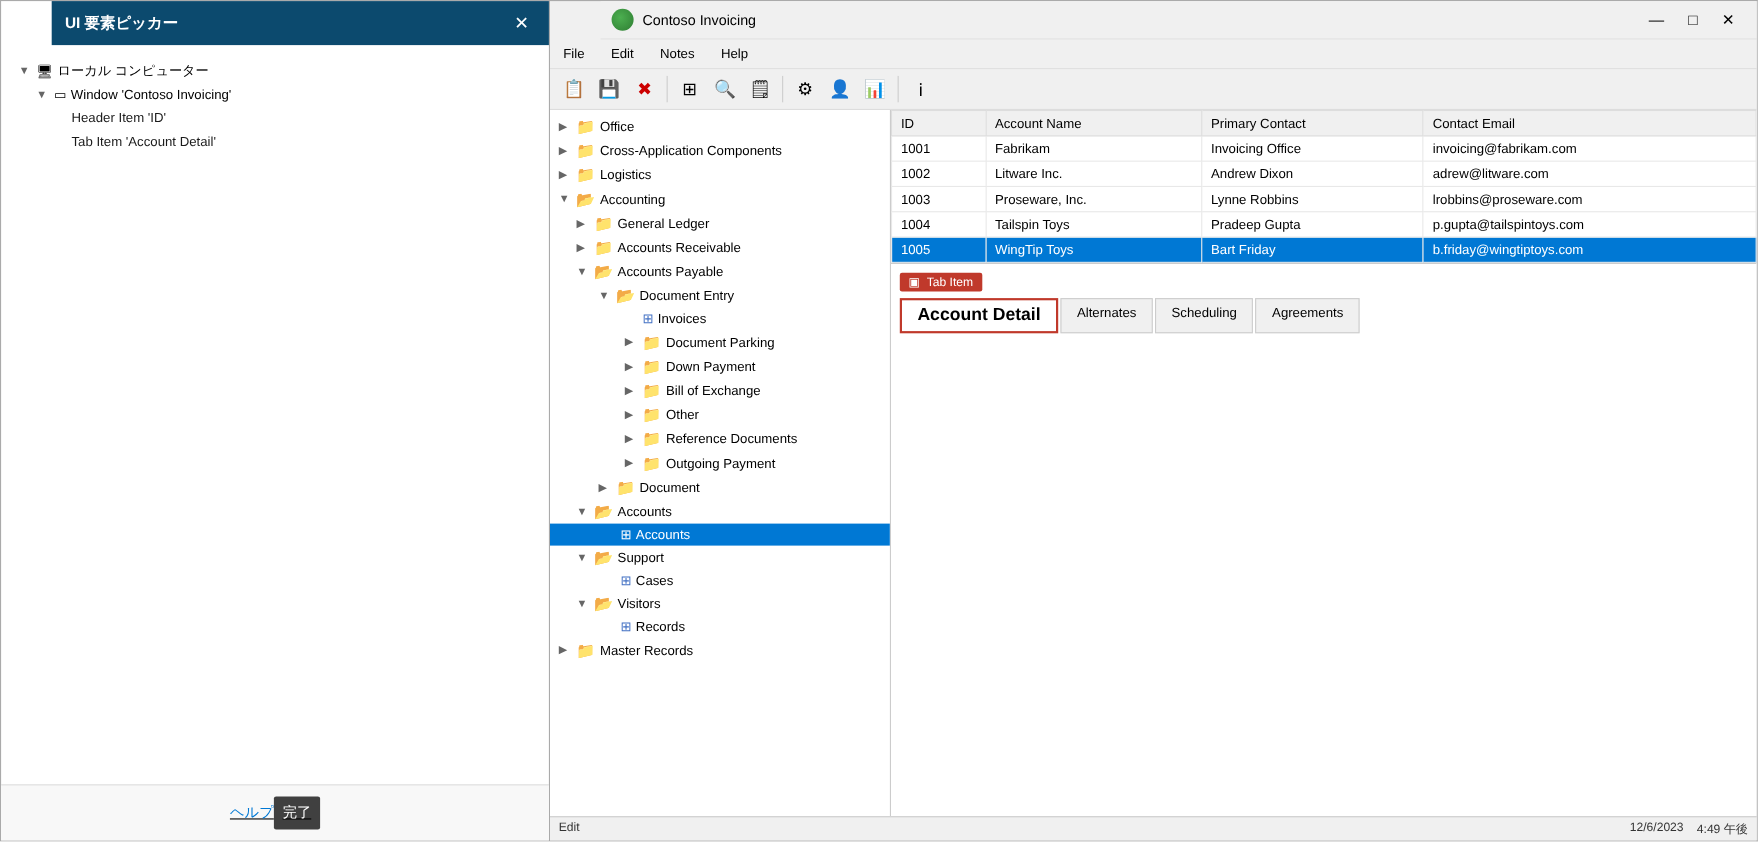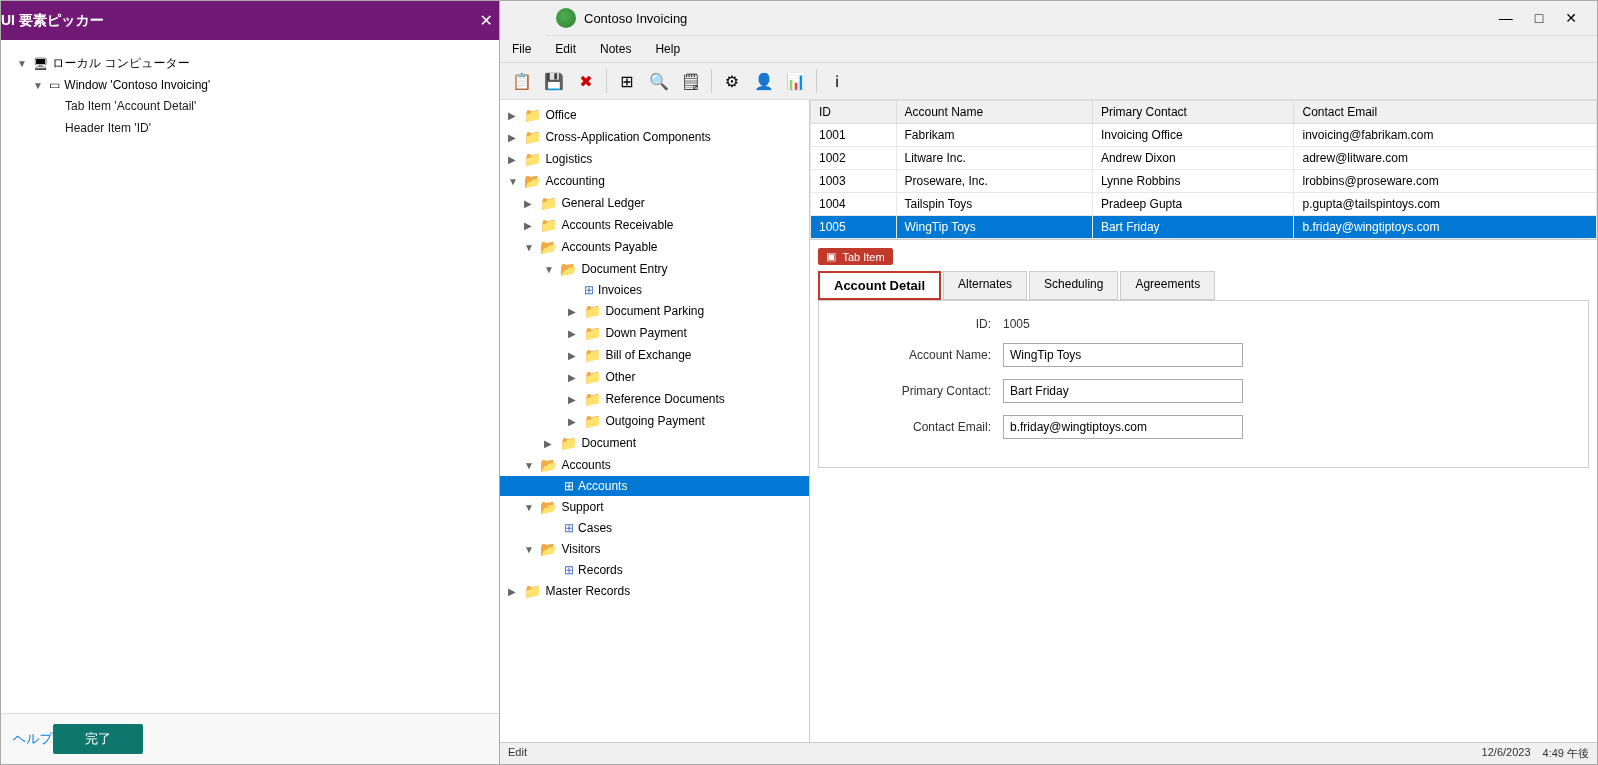--- a/index.html
+++ b/index.html
@@ -9,28 +9,29 @@
     .left-panel {
       width: 500px;
       min-width: 500px;
       background: #fff;
       border: 1px solid #aaa;
       display: flex;
       flex-direction: column;
       height: 100%;
     }
     .left-panel-header {
-      background: #701a75;
+      background: #0c4a6e;
       color: #fff;
-      padding: 8px 0;
+      padding: 8px 12px;
       font-size: 14px;
       font-weight: bold;
       display: flex;
       align-items: center;
       justify-content: space-between;
+      margin-left: 46px;
     }
     .left-panel-header .close-btn {
       background: none;
       border: none;
       color: #fff;
       font-size: 16px;
       cursor: pointer;
       padding: 2px 6px;
     }
     .left-panel-body {
@@ -39,35 +40,36 @@
       overflow-y: auto;
     }
     .plain-item {
       padding: 4px 4px 4px 20px;
       color: #1a1a1a;
       font-size: 12px;
     }
     .left-panel-footer {
       padding: 10px 12px;
       display: flex;
-      justify-content: flex-start;
+      justify-content: center;
       align-items: center;
       border-top: 1px solid #ddd;
       background: #f8f8f8;
+      text-decoration: underline;
     }
     .footer-help {
       color: #0078d4;
       font-size: 13px;
       cursor: pointer;
     }
     .footer-done {
-      background: #0f766e;
+      background: #404040;
       color: #fff;
       border: none;
-      padding: 6px 32px;
+      padding: 6px 8px;
       font-size: 13px;
       cursor: pointer;
       border-radius: 2px;
     }
 
     
     .right-panel {
       flex: 1;
       display: flex;
       flex-direction: column;
@@ -286,22 +288,22 @@
     <div class="nav-tree-item" style="padding-left:4px;">
       <span class="nav-chevron">▼</span>
       <span>🖥</span>
       <span class="nav-item-label">ローカル コンピューター</span>
     </div>
     <div class="nav-tree-item" style="padding-left:20px;">
       <span class="nav-chevron">▼</span>
       <span>▭</span>
       <span class="nav-item-label">Window 'Contoso Invoicing'</span>
     </div>
+    <div class="plain-item" style="padding-left:52px;">Header Item 'ID'</div>
     <div class="plain-item" style="padding-left:52px;">Tab Item 'Account Detail'</div>
-    <div class="plain-item" style="padding-left:52px;">Header Item 'ID'</div>
   </div>
   <div class="left-panel-footer">
     <span class="footer-help">ヘルプ</span>
     <button class="footer-done">完了</button>
   </div>
 </div>
 
 <div class="right-panel">
 
   <div class="app-titlebar">
@@ -531,48 +533,26 @@
 
       <div class="tab-section">
 
         <div class="tab-item-badge">
           <span>▣</span>
           <span>Tab Item</span>
         </div>
 
         <div style="display:flex; flex-direction:column;">
           <div style="display:flex; gap:0; width:fit-content;">
-            <div style="padding:5px 14px; font-size:13px; cursor:pointer; border:2px solid #c0392b; background:#fff; font-weight:bold;">Account Detail</div>
+            <div style="padding:5px 14px; font-size:16px; cursor:pointer; border:2px solid #c0392b; background:#fff; font-weight:bold;">Account Detail</div>
             <div style="padding:5px 14px; font-size:12px; cursor:pointer; border:1px solid #ccc; background:#f0f0f0; margin-left:2px;">Alternates</div>
             <div style="padding:5px 14px; font-size:12px; cursor:pointer; border:1px solid #ccc; background:#f0f0f0; margin-left:2px;">Scheduling</div>
             <div style="padding:5px 14px; font-size:12px; cursor:pointer; border:1px solid #ccc; background:#f0f0f0; margin-left:2px;">Agreements</div>
           </div>
 
-          <div style="border:1px solid #ccc; background:#fff; padding:16px 24px; flex:1;">
-
-            <div class="form-row">
-              <span class="form-label">ID:</span>
-              <span class="form-value">1005</span>
-            </div>
-
-            <div class="form-row">
-              <span class="form-label">Account Name:</span>
-              <input class="form-input" type="text" value="WingTip Toys" style="">
-            </div>
-
-            <div class="form-row">
-              <span class="form-label">Primary Contact:</span>
-              <input class="form-input" type="text" value="Bart Friday" style="">
-            </div>
-
-            <div class="form-row">
-              <span class="form-label">Contact Email:</span>
-              <input class="form-input" type="text" value="b.friday@wingtiptoys.com" style="">
-            </div>
-          </div>
         </div>
       </div>
     </div>
   </div>
 
   <div class="status-bar">
     <span>Edit</span>
     <div class="status-right">
       <span>12/6/2023</span>
       <span>4:49 午後</span>

